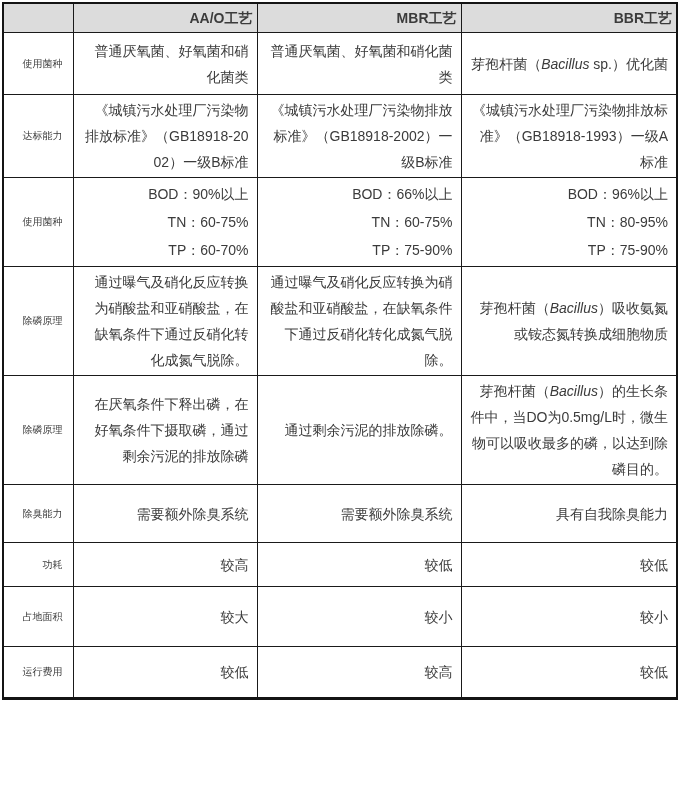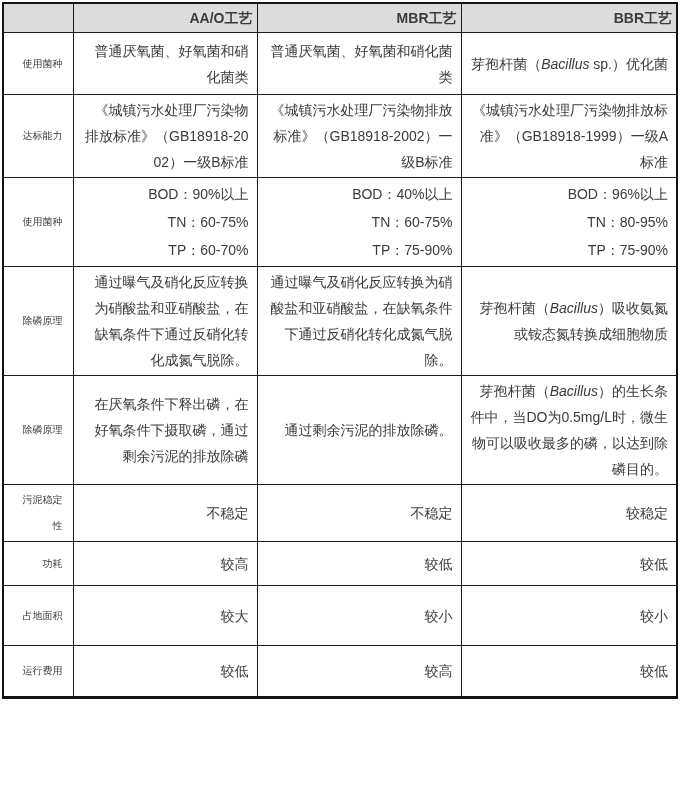--- a/index.html
+++ b/index.html
@@ -80,31 +80,31 @@
         <tr style="height: 62px;">
           <th class="rowlabel">使用菌种</th>
           <td>普通厌氧菌、好氧菌和硝化菌类</td>
           <td>普通厌氧菌、好氧菌和硝化菌类</td>
           <td>芽孢杆菌（<i>Bacillus</i> sp.）优化菌</td>
         </tr>
         <tr style="height: 82px;">
           <th class="rowlabel">达标能力</th>
           <td>《城镇污水处理厂污染物排放标准》（GB18918-2002）一级B标准</td>
           <td>《城镇污水处理厂污染物排放标准》（GB18918-2002）一级B标准</td>
-          <td>《城镇污水处理厂污染物排放标准》（GB18918-1999）一级A标准</td>
+          <td>《城镇污水处理厂污染物排放标准》（GB18918-1993）一级A标准</td>
         </tr>
         <tr style="height: 84px;">
           <th class="rowlabel">使用菌种</th>
           <td>
             <div class="cell-line">BOD：90%以上</div>
             <div class="cell-line">TN：60-75%</div>
             <div class="cell-line">TP：60-70%</div>
           </td>
           <td>
-            <div class="cell-line">BOD：40%以上</div>
+            <div class="cell-line">BOD：66%以上</div>
             <div class="cell-line">TN：60-75%</div>
             <div class="cell-line">TP：75-90%</div>
           </td>
           <td>
             <div class="cell-line">BOD：96%以上</div>
             <div class="cell-line">TN：80-95%</div>
             <div class="cell-line">TP：75-90%</div>
           </td>
         </tr>
         <tr style="height: 108px;">
@@ -112,25 +112,25 @@
           <td>通过曝气及硝化反应转换为硝酸盐和亚硝酸盐，在缺氧条件下通过反硝化转化成氮气脱除。</td>
           <td>通过曝气及硝化反应转换为硝酸盐和亚硝酸盐，在缺氧条件下通过反硝化转化成氮气脱除。</td>
           <td>芽孢杆菌（<i>Bacillus</i>）吸收氨氮或铵态氮转换成细胞物质</td>
         </tr>
         <tr style="height: 106px;">
           <th class="rowlabel">除磷原理</th>
           <td>在厌氧条件下释出磷，在好氧条件下摄取磷，通过剩余污泥的排放除磷</td>
           <td>通过剩余污泥的排放除磷。</td>
           <td>芽孢杆菌（<i>Bacillus</i>）的生长条件中，当DO为0.5mg/L时，微生物可以吸收最多的磷，以达到除磷目的。</td>
         </tr>
-        <tr style="height: 56px;">
-          <th class="rowlabel">污泥稳定性</th>
-          <td>不稳定</td>
-          <td>不稳定</td>
-          <td>较稳定</td>
+        <tr style="height: 58px;">
+          <th class="rowlabel">除臭能力</th>
+          <td>需要额外除臭系统</td>
+          <td>需要额外除臭系统</td>
+          <td>具有自我除臭能力</td>
         </tr>
         <tr style="height: 44px; margin-left: 42px;">
           <th class="rowlabel">功耗</th>
           <td>较高</td>
           <td>较低</td>
           <td>较低</td>
         </tr>
         <tr style="height: 60px; margin-left: 24px;">
           <th class="rowlabel">占地面积</th>
           <td>较大</td>

